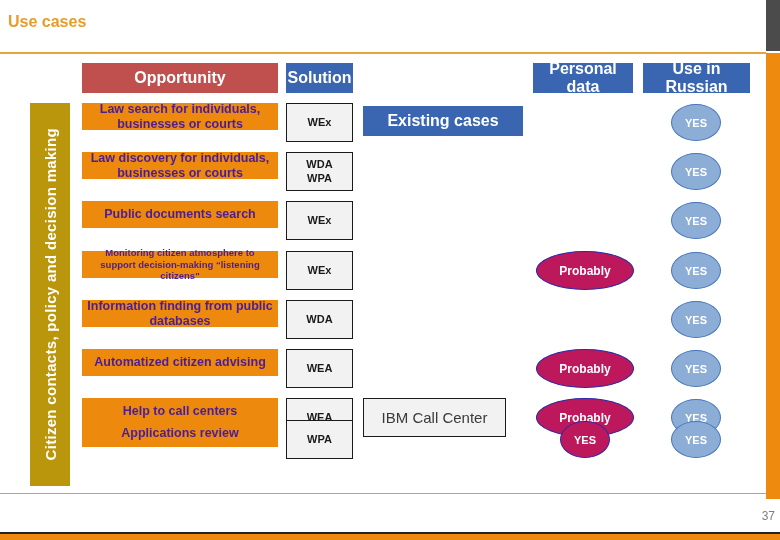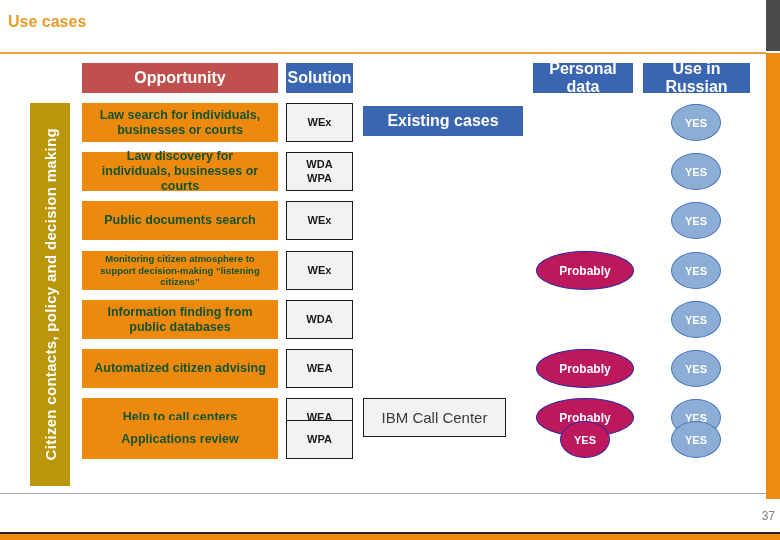--- a/index.html
+++ b/index.html
@@ -33,23 +33,23 @@
     position:absolute;left:30px;top:103px;width:40px;height:383px;background:#B9960B;
     display:flex;align-items:center;justify-content:center;
   }
   .cat-box .vert{
     writing-mode:vertical-rl;transform:rotate(180deg);
     color:#fff;font-weight:bold;font-size:15px;white-space:nowrap;letter-spacing:0.3px;
   }
 
   .row{position:absolute;left:0;width:780px;height:39px;}
   .opp-cell{
-    position:absolute;left:82px;top:0;width:196px;height:39px;background:#ED8A0D;
+    position:absolute;left:82px;top:0;width:196px;height:27px;background:#ED8A0D;
     display:flex;align-items:center;justify-content:center;text-align:center;
-    color:#14532d;font-weight:bold;font-size:12.5px;line-height:1.2;box-sizing:border-box;padding:1px 12px;
+    color:#4c1d95;font-weight:bold;font-size:12.5px;line-height:1.2;box-sizing:border-box;padding:1px 5px;
   }
   .opp-cell.small-text{font-size:9.5px;line-height:1.25;}
   .sol-box{
     position:absolute;left:286px;top:0;width:67px;height:39px;background:#F2F2F2;
     border:1.5px solid #1a1a1a;box-sizing:border-box;
     display:flex;align-items:center;justify-content:center;text-align:center;
     color:#1a1a1a;font-weight:bold;font-size:11px;white-space:pre-line;line-height:1.25;
   }
   .exist-box{
     position:absolute;left:363px;top:0;width:143px;height:39px;background:#F2F2F2;

